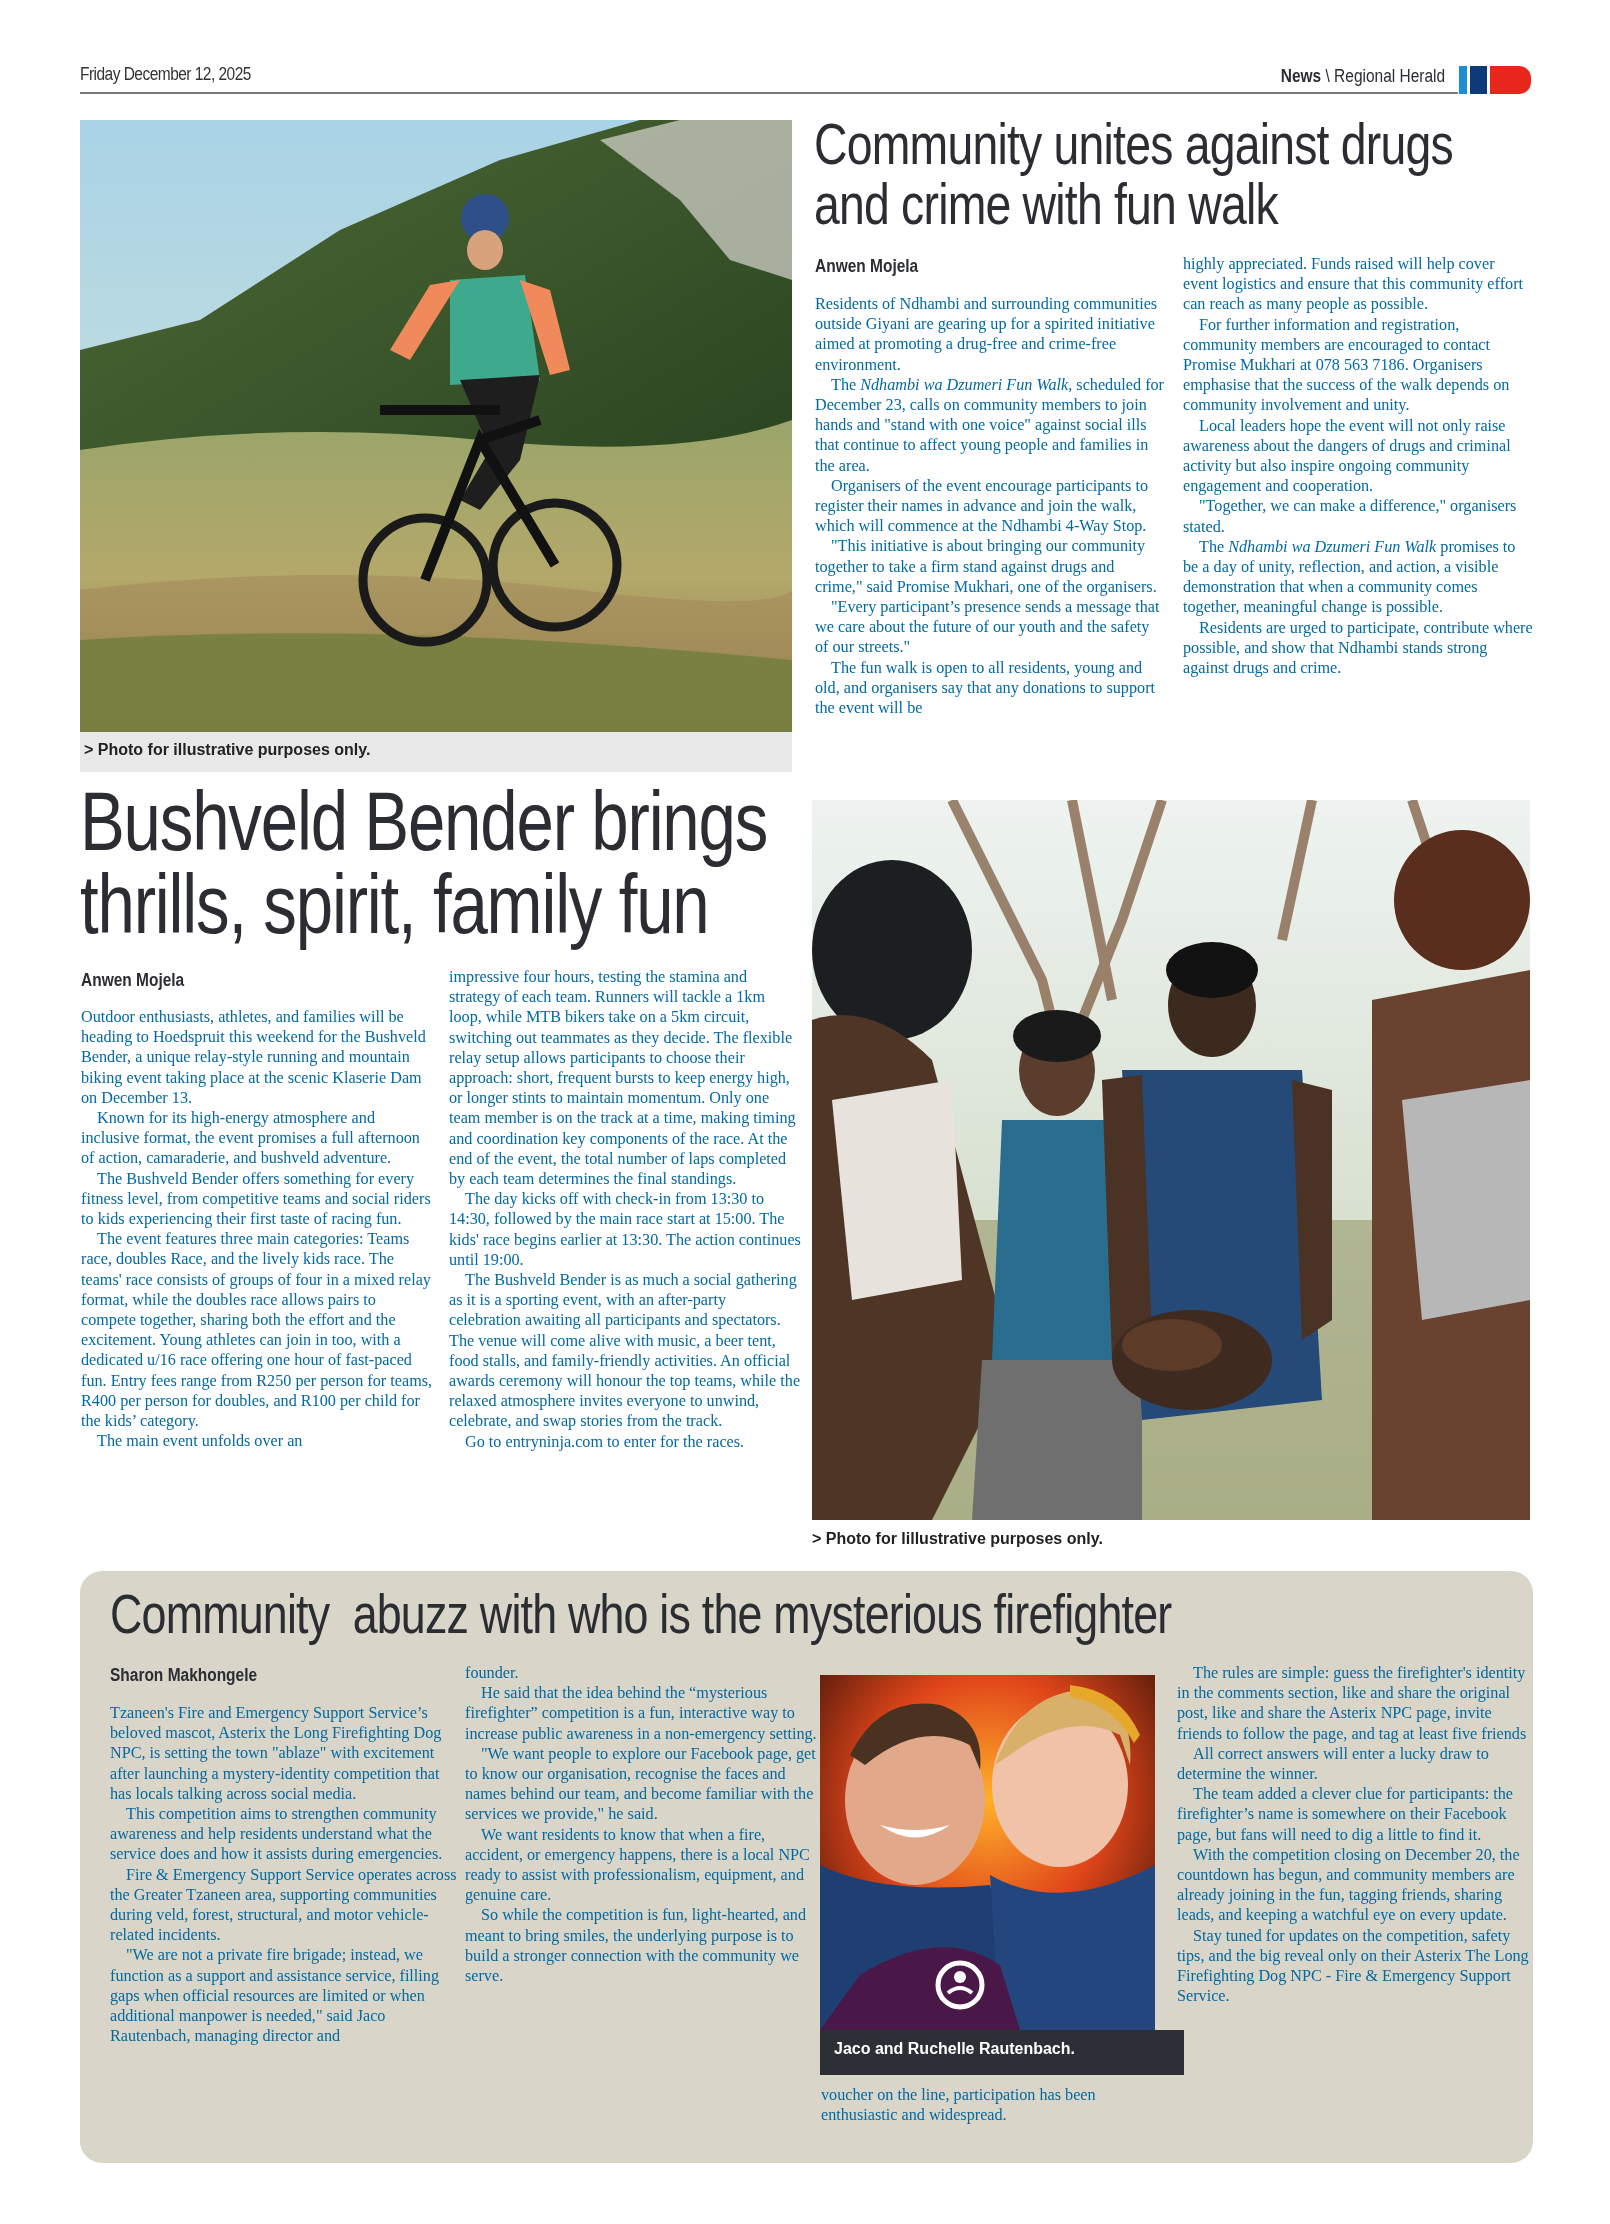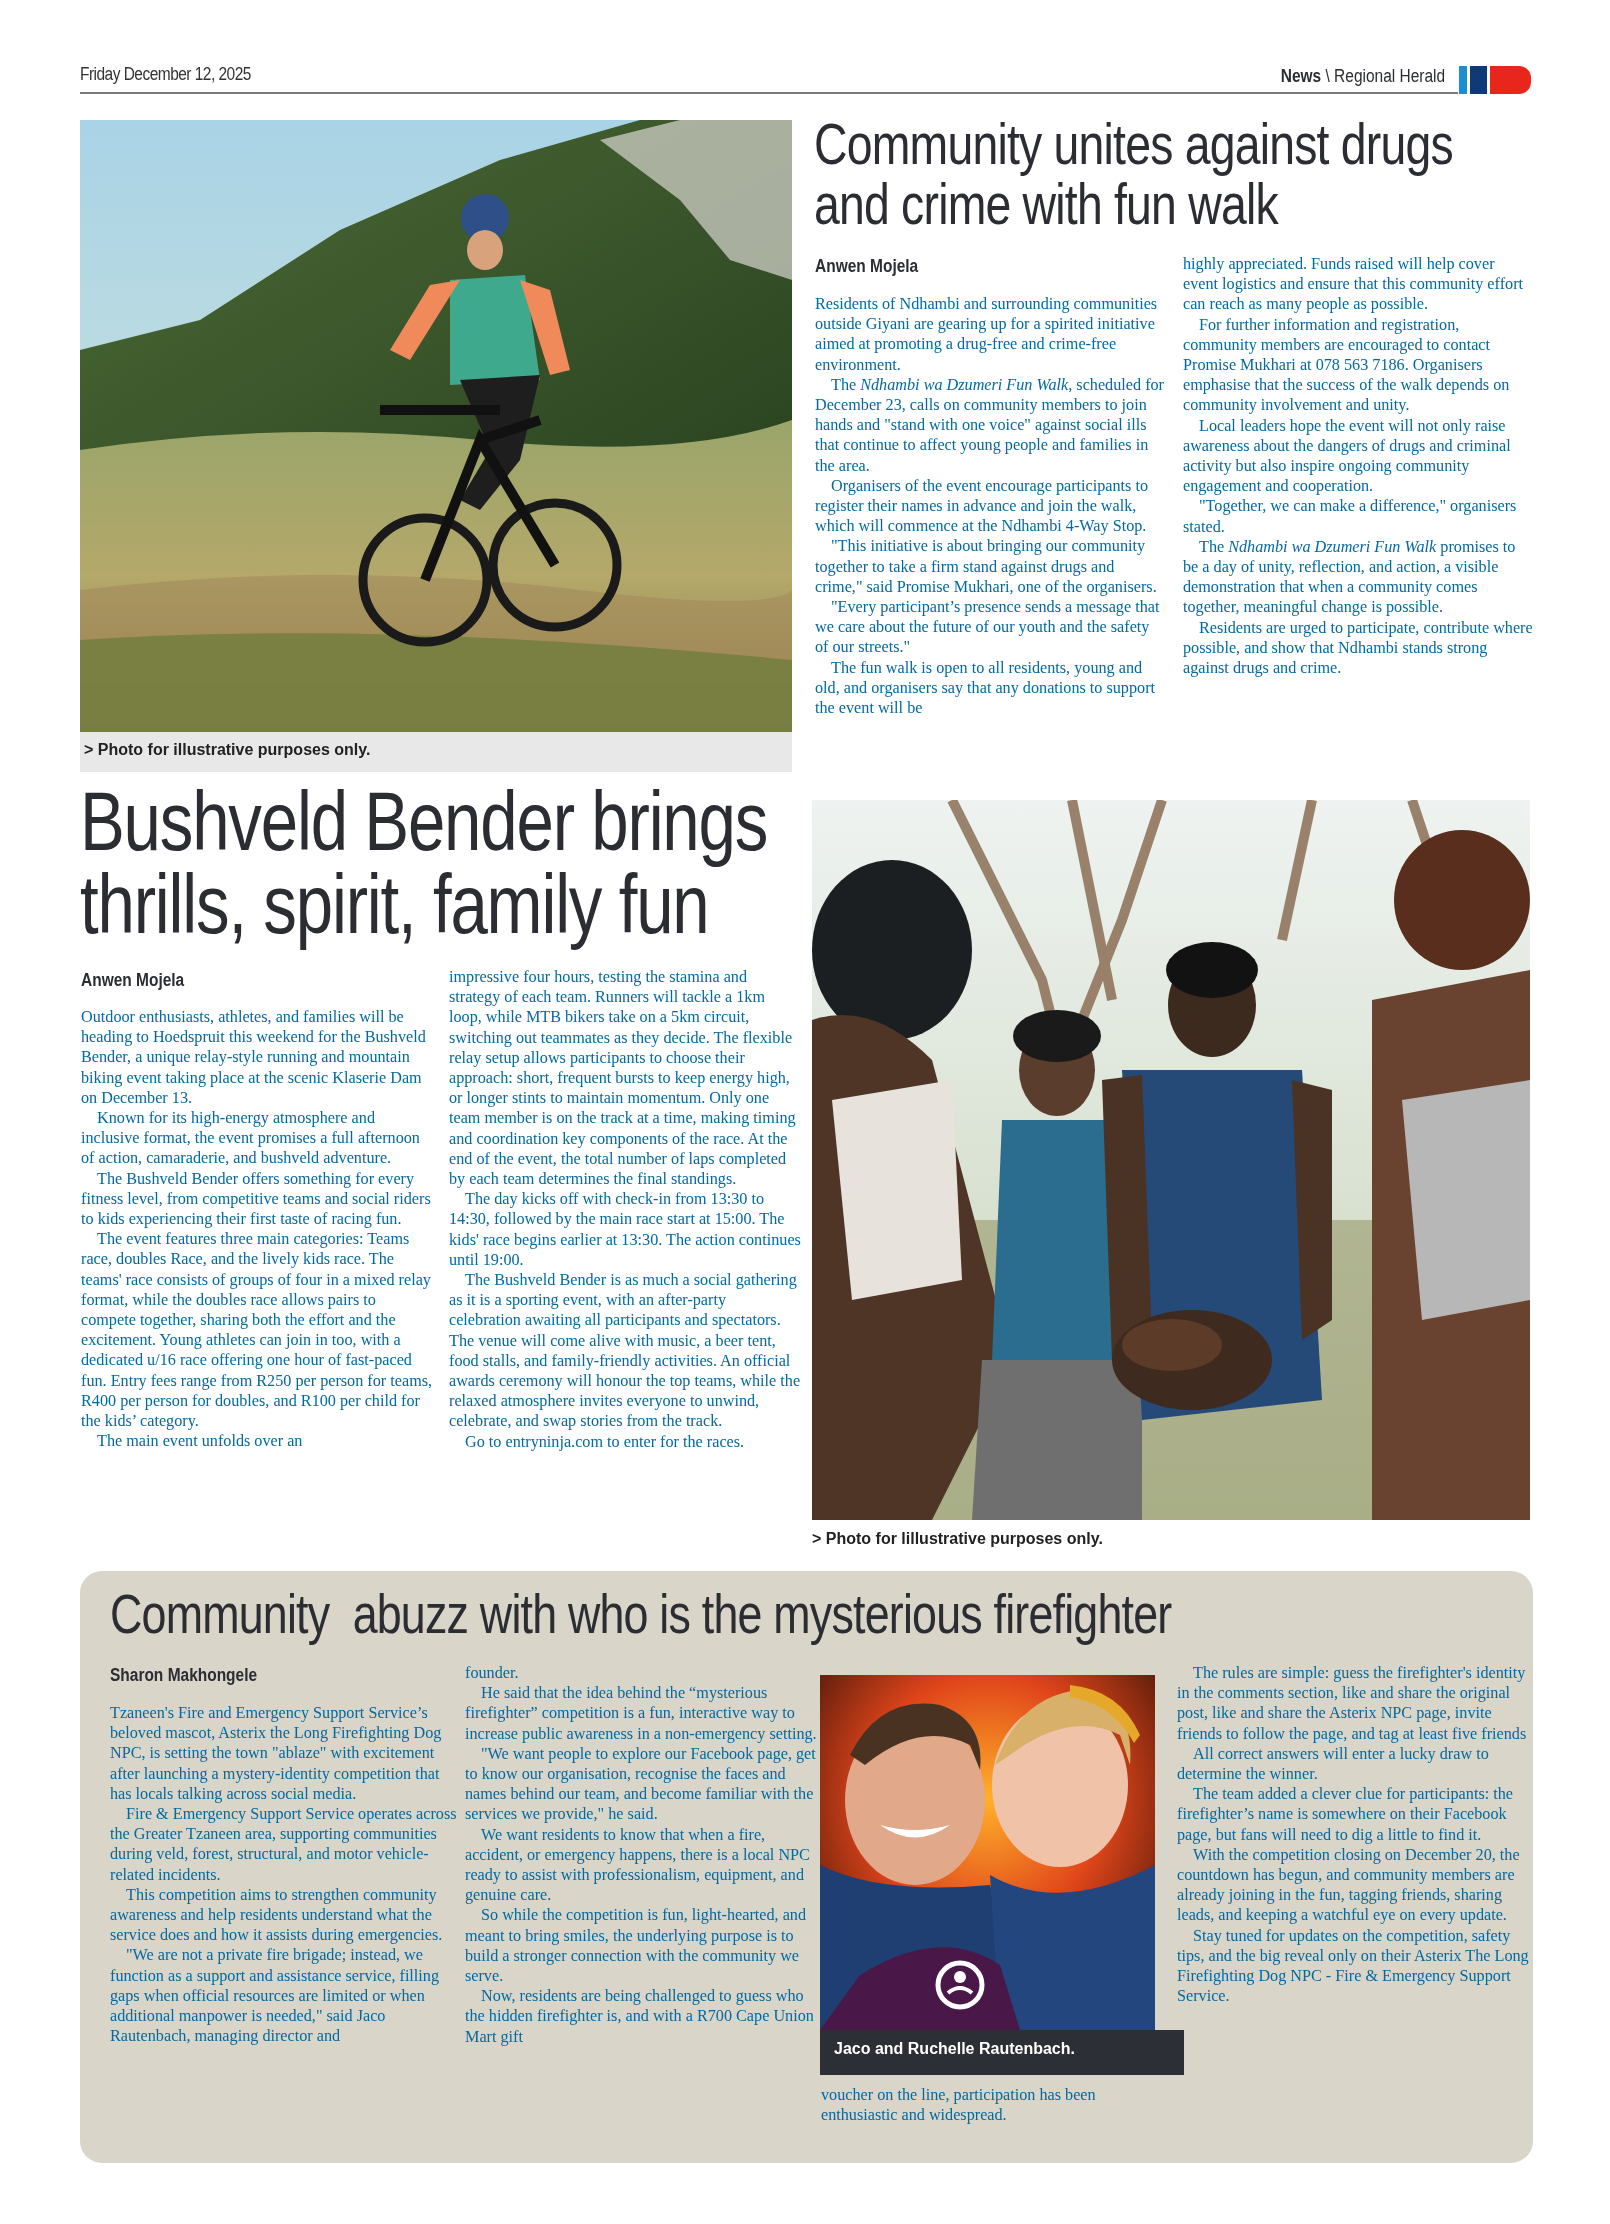--- a/index.html
+++ b/index.html
@@ -167,32 +167,31 @@
   </svg>
 </div>
 <div class="caption-plain" style="left:812px; top:1530px;">&gt; Photo for lillustrative purposes only.</div>
 
 <div class="fire-box"></div>
 <div class="headline" style="left:110px; top:1583px; font-size:56px; line-height:62px; font-weight:400; letter-spacing:-1px; transform: scaleX(0.8); white-space: pre;">Community  abuzz with who is the mysterious firefighter</div>
 <div class="byline" style="left:110px; top:1665px;">Sharon Makhongele</div>
 
 <div class="col" style="left:110px; top:1703px; width:352px;">
   <p class="first">Tzaneen's Fire and Emergency Support Service’s beloved mascot, Asterix the Long Firefighting Dog NPC, is setting the town "ablaze" with excitement after launching a mystery-identity competition that has locals talking across social media.</p>
+  <p>This competition aims to strengthen community awareness and help residents understand what the service does and how it assists during emergencies.</p>
   <p>Fire &amp; Emergency Support Service operates across the Greater Tzaneen area, supporting communities during veld, forest, structural, and motor vehicle-related incidents.</p>
-  <p>This competition aims to strengthen community awareness and help residents understand what the service does and how it assists during emergencies.</p>
   <p>"We are not a private fire brigade; instead, we function as a support and assistance service, filling gaps when official resources are limited or when additional manpower is needed," said Jaco Rautenbach, managing director and</p>
 </div>
 
 <div class="col" style="left:465px; top:1663px; width:352px;">
   <p class="first">founder.</p>
   <p>He said that the idea behind the “mysterious firefighter” competition is a fun, interactive way to increase public awareness in a non-emergency setting.</p>
   <p>"We want people to explore our Facebook page, get to know our organisation, recognise the faces and names behind our team, and become familiar with the services we provide," he said.</p>
   <p>We want residents to know that when a fire, accident, or emergency happens, there is a local NPC ready to assist with professionalism, equipment, and genuine care.</p>
   <p>So while the competition is fun, light-hearted, and meant to bring smiles, the underlying purpose is to build a stronger connection with the community we serve.</p>
-  <p>Now, residents are being challenged to guess who the hidden firefighter is, and with a R700 Cape Union Mart gift</p>
 </div>
 
 <div class="photo" style="left:820px; top:1675px; width:335px; height:355px;">
   <svg width="335" height="355" viewBox="0 0 335 355">
     <defs>
       <radialGradient id="fire" cx="0.5" cy="0.35" r="0.7">
           <stop offset="0" stop-color="#ffb02a"></stop>
           <stop offset="0.5" stop-color="#e0451a"></stop>
           <stop offset="1" stop-color="#3a1208"></stop>
         </radialGradient>

